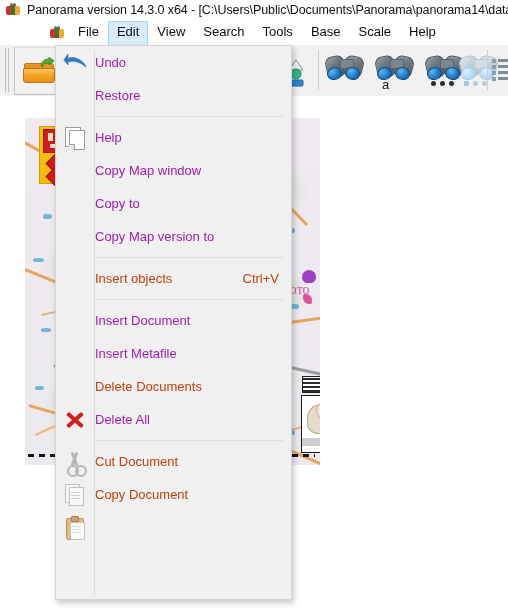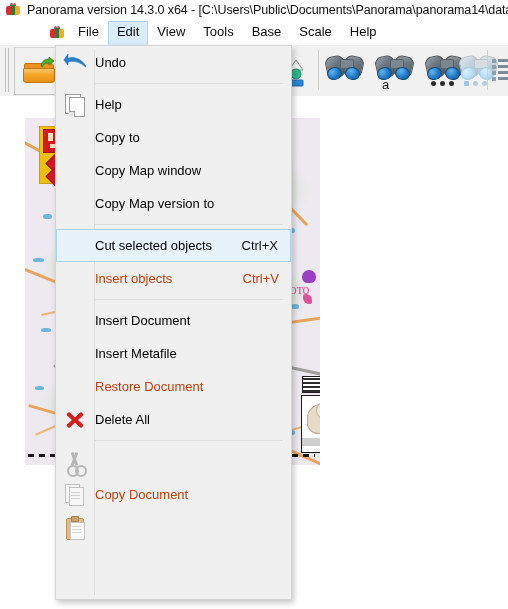--- a/index.html
+++ b/index.html
@@ -180,21 +180,21 @@
   }
   .dd-gutter-line{
     position:absolute;left:38px;top:4px;width:1px;height:545px;background:#dcdcdc;
   }
   .dd-items{position:absolute;left:0;top:0;width:235px;}
   .dd-item{
     position:relative;height:33px;display:flex;align-items:center;
     box-sizing:border-box;
   }
   .dd-item .label{
-    position:absolute;left:39px;font-size:13px;color:#000000;white-space:nowrap;
+    position:absolute;left:39px;font-size:13px;color:#a21caf;white-space:nowrap;
   }
   .dd-item .accel{
     position:absolute;right:12px;font-size:13px;color:#111111;white-space:nowrap;
   }
   .dd-item.disabled .label,.dd-item.disabled .accel{color:#c2410c;}
   .dd-item.hover{
     background:#e7f2fb;border:1px solid #a9d2ee;
   }
   .dd-item.hover .label{left:38px;}
   .dd-sep{height:1px;margin:4px 8px 4px 39px;background:#dedede;}
@@ -244,20 +244,21 @@
   <div class="app-ico2 app-ico">
     <span class="b4"></span>
       <span class="b5"></span>
     <span class="b1"></span>
       <span class="b2"></span>
       <span class="b3"></span>
   </div>
   <div class="menu-item">File</div>
   <div class="menu-item active">Edit</div>
   <div class="menu-item">View</div>
+  <div class="menu-item">Search</div>
   <div class="menu-item">Tools</div>
   <div class="menu-item">Base</div>
   <div class="menu-item">Scale</div>
   <div class="menu-item">Help</div>
 </div>
 
 <div class="toolbar">
   <div class="tb-grip">
       <i></i>
       <i></i>
@@ -438,92 +439,93 @@
   <div class="dd-items">
 
     <div class="dd-item">
       <svg class="dd-ico" viewBox="0 0 24 24">
         <path d="M23 15 C18 7, 9 5, 5 7.5 L5 3 L0.8 9 L5 14 L5 11 C9 9.5, 17 10.5, 22.5 16 Z" fill="#2a7fc9" stroke="#1d6aaa" stroke-width="0.5"></path>
       </svg>
       <span class="label">Undo</span>
       <span class="accel"></span>
     </div>
 
+    <div class="dd-item">
+      <span class="label">Restore</span>
+      <span class="accel"></span>
+    </div>
     <div class="dd-sep"></div>
 
     <div class="dd-item">
       <span class="dd-ico ico-paper">
         <span class="p1"></span>
           <span class="p2"></span>
           <span class="fold"></span>
       </span>
       <span class="label">Help</span>
       <span class="accel"></span>
     </div>
 
     <div class="dd-item">
+      <span class="label">Copy Map window</span>
+      <span class="accel"></span>
+    </div>
+
+    <div class="dd-item">
       <span class="label">Copy to</span>
       <span class="accel"></span>
     </div>
 
     <div class="dd-item">
-      <span class="label">Copy Map window</span>
-      <span class="accel"></span>
-    </div>
-
-    <div class="dd-item">
       <span class="label">Copy Map version to</span>
       <span class="accel"></span>
     </div>
     <div class="dd-sep"></div>
 
 
-    <div class="dd-item hover">
-      <span class="label">Cut selected objects</span>
-      <span class="accel">Ctrl+X</span>
-    </div>
 
     <div class="dd-item disabled">
       <span class="label">Insert objects</span>
       <span class="accel">Ctrl+V</span>
     </div>
     <div class="dd-sep"></div>
 
     <div class="dd-item">
       <span class="label">Insert Document</span>
       <span class="accel"></span>
     </div>
 
     <div class="dd-item">
       <span class="label">Insert Metafile</span>
       <span class="accel"></span>
     </div>
 
     <div class="dd-item disabled">
-      <span class="label">Restore Document</span>
+      <span class="label">Delete Documents</span>
       <span class="accel"></span>
     </div>
 
     <div class="dd-item">
       <span class="dd-ico ico-x">
         <span></span>
           <span></span>
       </span>
       <span class="label">Delete All</span>
       <span class="accel"></span>
     </div>
     <div class="dd-sep"></div>
 
     <div class="dd-item disabled">
       <span class="dd-ico ico-sciss">
         <span class="blade b1"></span>
           <span class="blade b2"></span>
         <span class="ring g1"></span>
           <span class="ring g2"></span>
       </span>
+      <span class="label">Cut Document</span>
       <span class="accel"></span>
     </div>
 
     <div class="dd-item disabled">
       <span class="dd-ico ico-copyd">
         <span class="p1"></span>
           <span class="p2"></span>
         <span class="l" style="top:9px;"></span>
           <span class="l" style="top:12px;"></span>
           <span class="l" style="top:15px;"></span>

